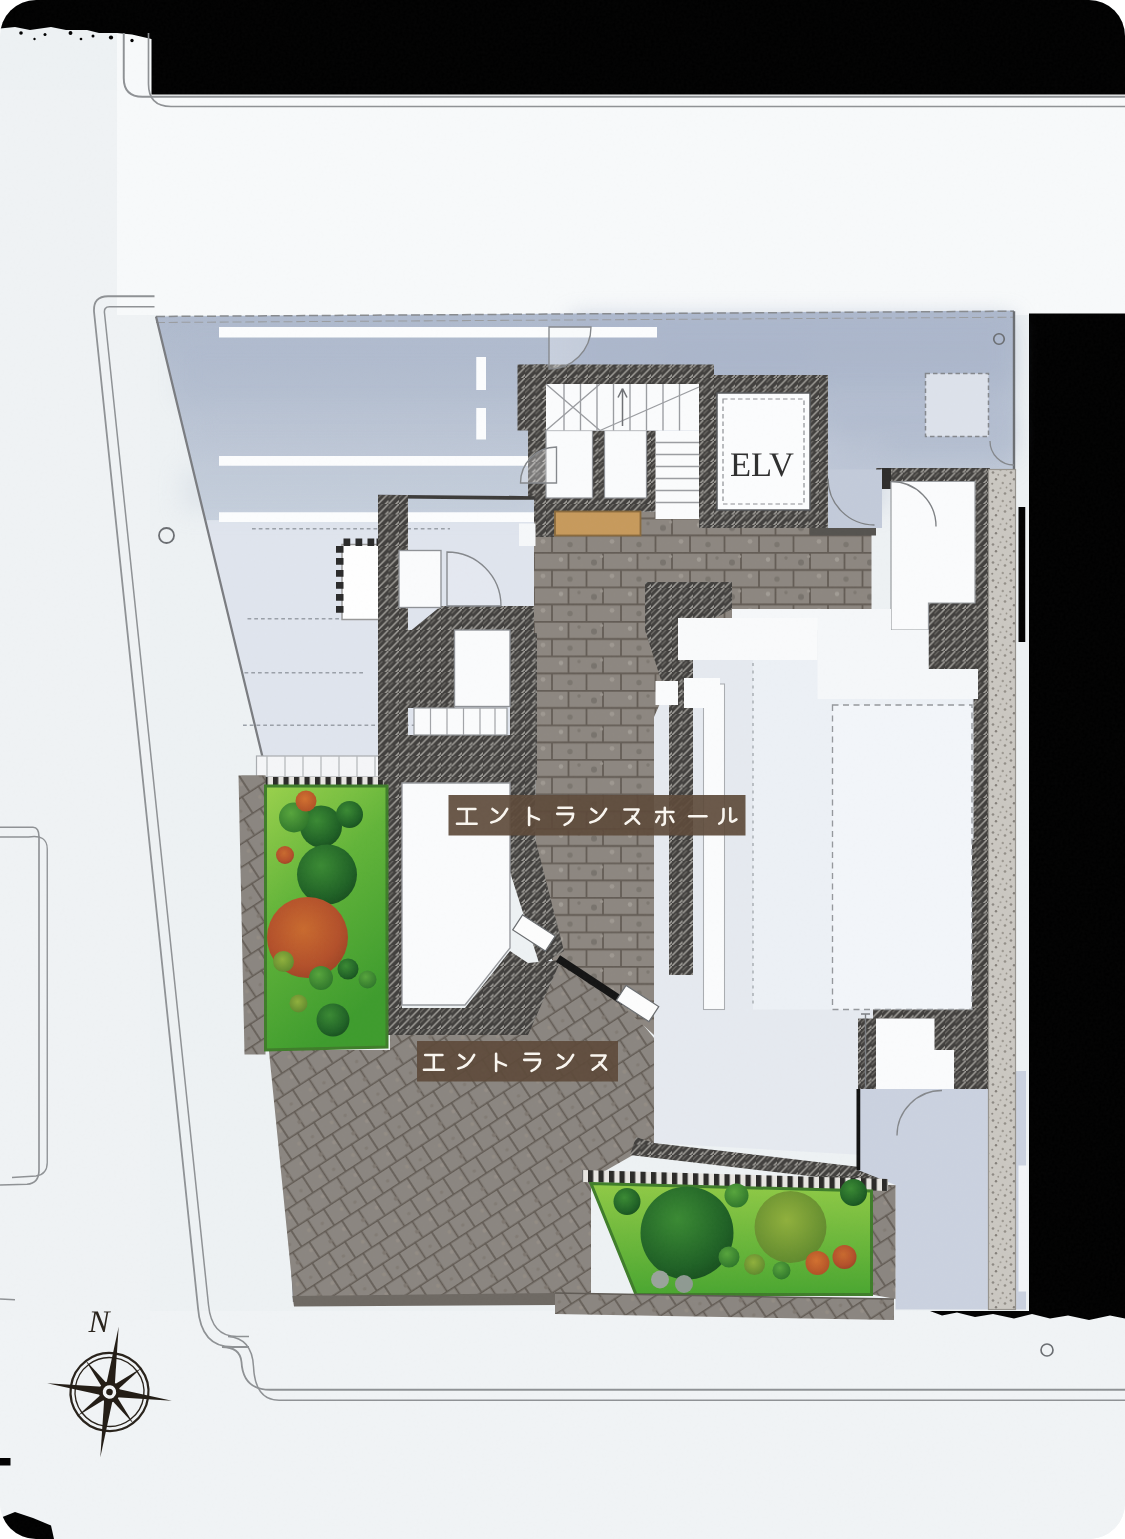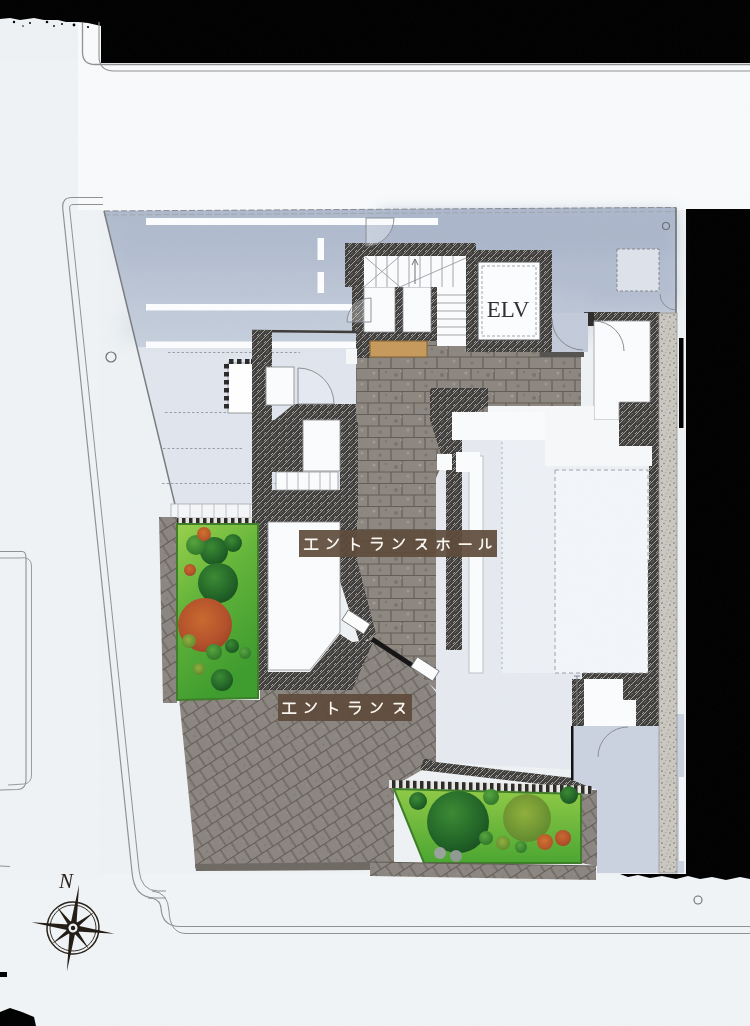--- a/index.html
+++ b/index.html
@@ -1,16 +1,16 @@
 <!DOCTYPE html>
 <html><head>
 <meta charset="utf-8">
 <style>
 html,body{margin:0;padding:0;background:#fff;}
-#stage{position:relative;width:750px;height:1026px;overflow:hidden;font-family:"Liberation Serif",serif;}
+#stage{position:relative;width:750px;height:1026px;overflow:hidden;font-family:"Liberation Serif",serif;border-radius:24px;}
 svg{display:block;}
 </style>
 </head>
 <body>
 <div id="stage">
 <svg width="750" height="1026" viewBox="0 0 750 1026" xmlns="http://www.w3.org/2000/svg">
 <defs>
   <pattern id="hatch" width="7" height="7" patternUnits="userSpaceOnUse">
     <rect width="7" height="7" fill="#413f3d"></rect>
     <path d="M-1,8 L8,-1 M2,10 L10,2" stroke="#a3a19c" stroke-width="1"></path>

